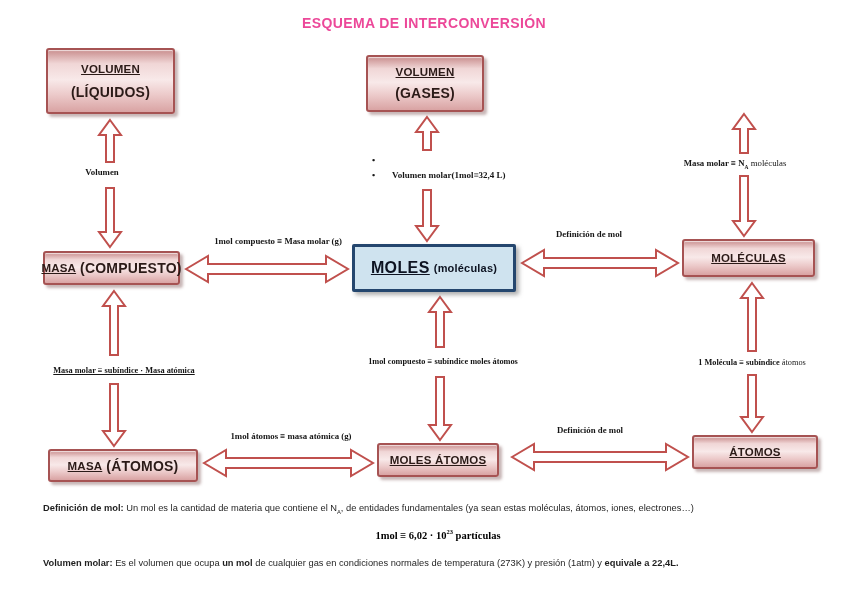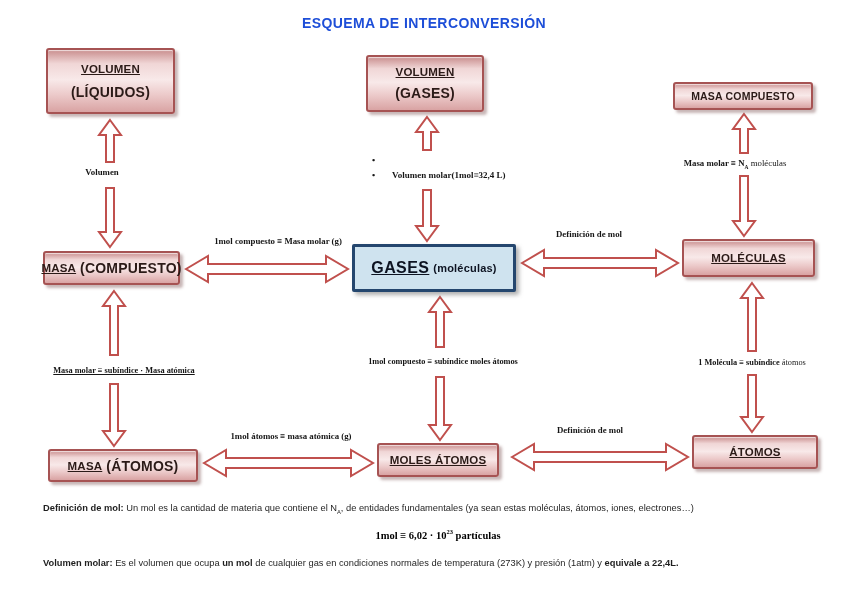--- a/index.html
+++ b/index.html
@@ -4,21 +4,21 @@
 <style>
   html,body{margin:0;padding:0;background:#ffffff;}
   .canvas{
     position:relative;width:848px;height:599px;background:#ffffff;overflow:hidden;
     font-family:"Liberation Sans",sans-serif;
   }
   .arrows{position:absolute;left:0;top:0;width:848px;height:599px;}
   .arrows polygon{fill:#ffffff;stroke:#c0504d;stroke-width:2;stroke-linejoin:miter;}
   .title{
     position:absolute;left:0;top:15px;width:848px;text-align:center;
-    color:#1d4ed8;font-weight:bold;font-size:14px;letter-spacing:.4px;
+    color:#ec4899;font-weight:bold;font-size:14px;letter-spacing:.4px;
   }
   .box{
     position:absolute;box-sizing:border-box;
     background:linear-gradient(180deg,#c98e8e 0%,#f0d6d6 22%,#f8e9e9 48%,#eccaca 72%,#d9a3a3 100%);
     border:2px solid #a65353;border-radius:3px;
     box-shadow:3px 3px 3px rgba(130,90,90,.45), inset 0 1px 1px rgba(255,255,255,.7);
     color:#2b1a17;font-weight:bold;text-align:center;
     display:flex;align-items:center;justify-content:center;
   }
   .box.col{flex-direction:column;gap:9px;}
@@ -98,31 +98,28 @@
   <div class="box col" style="left:46px;top:48px;width:129px;height:66px;">
     <div class="bx-main">VOLUMEN</div>
     <div class="bx-sub">(LÍQUIDOS)</div>
   </div>
 
   <div class="box col" style="left:366px;top:55px;width:118px;height:57px;gap:7px;">
     <div class="bx-main">VOLUMEN</div>
     <div class="bx-sub">(GASES)</div>
   </div>
 
-  <div class="box row" style="left:673px;top:82px;width:140px;height:28px;">
-    <div class="bx-single">MASA COMPUESTO</div>
-  </div>
 
   <div class="box row" style="left:43px;top:251px;width:137px;height:34px;">
     <span class="bx-main">MASA</span>
     <span class="bx-sub">(COMPUESTO)</span>
   </div>
 
   <div class="box row moles-box" style="left:352px;top:244px;width:164px;height:48px;">
-    <span class="bx-main">GASES</span>
+    <span class="bx-main">MOLES</span>
     <span class="bx-sub">(moléculas)</span>
   </div>
 
   <div class="box row" style="left:682px;top:239px;width:133px;height:38px;">
     <div class="bx-main">MOLÉCULAS</div>
   </div>
 
   <div class="box row" style="left:48px;top:449px;width:150px;height:33px;">
     <span class="bx-main">MASA</span>
     <span class="bx-sub">(ÁTOMOS)</span>

